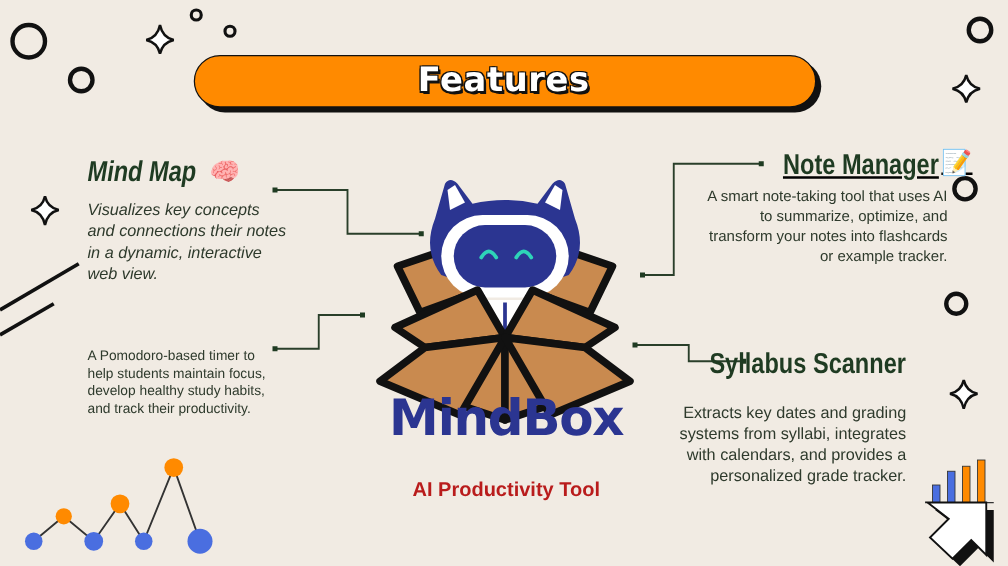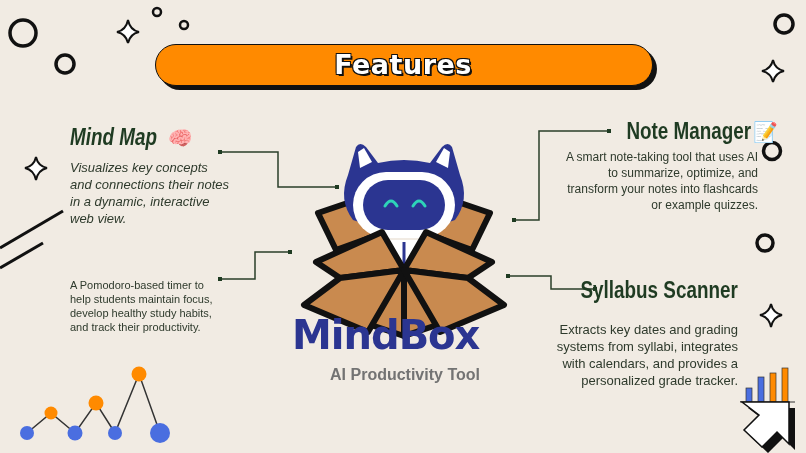--- a/index.html
+++ b/index.html
@@ -3,22 +3,22 @@
   <meta charset="utf-8">
   <style>
     html, body { margin:0; padding:0; }
     body { width:806px; height:453px; overflow:hidden; background:#f1ebe3; position:relative; font-family:"Liberation Sans", sans-serif; }
     .abs { position:absolute; }
     .banner { left:155px; top:44px; width:496px; height:40px; background:#ff8a00; border:1.5px solid #111; border-radius:22px; box-shadow:4px 4px 0 #111; }
     .banner-title { left:155px; top:44px; width:496px; height:40px; line-height:42px; text-align:center; color:#fff; font-family:"DejaVu Sans", sans-serif; font-weight:bold; font-size:27px; letter-spacing:0.5px; text-shadow:2px 2px 0 #111, -1px -1px 0 #111, 1px -1px 0 #111, -1px 1px 0 #111; }
     .feat-title { font-family:"Liberation Sans Narrow","Liberation Sans", sans-serif; font-weight:bold; color:#1f3b22; font-size:23px; transform:scaleX(0.82); white-space:nowrap; letter-spacing:0px; }
     .feat-desc { font-family:"Liberation Sans", sans-serif; color:#2e3a2c; font-size:13px; line-height:17px; }
     .emoji { font-size:20px; display:inline-block; }
-    .logo-text { left:292px; top:312px; width:226px; text-align:left; font-family:"DejaVu Sans", sans-serif; font-weight:bold; font-size:40px; color:#2b3591; letter-spacing:-1px; }
-    .logo-sub { left:292px; top:366px; width:226px; text-align:center; font-family:"Liberation Sans", sans-serif; font-weight:bold; font-size:16px; color:#737373; }
+    .logo-text { left:292px; top:312px; width:226px; text-align:center; font-family:"DejaVu Sans", sans-serif; font-weight:bold; font-size:40px; color:#2b3591; letter-spacing:-1px; }
+    .logo-sub { left:292px; top:384px; width:226px; text-align:center; font-family:"Liberation Sans", sans-serif; font-weight:bold; font-size:16px; color:#b91c1c; }
   </style>
 </head>
 <body>
 
 <svg class="abs" style="left:0;top:0" width="806" height="453">
   <g fill="none" stroke="#111" stroke-width="3.5">
     <circle cx="23" cy="33" r="13"></circle>
     <circle cx="65" cy="64" r="9"></circle>
     <circle cx="157" cy="12" r="4" stroke-width="2.5"></circle>
     <circle cx="184" cy="25" r="4" stroke-width="2.5"></circle>
@@ -109,28 +109,28 @@
     <span class="emoji" style="margin-left:-10px;">🧠</span>
   </div>
   <div class="feat-desc" style="margin-top:8px;width:160px;">Visualizes key concepts and connections their notes in a dynamic, interactive web view.</div>
 </div>
 
 <div class="abs" style="left:70px;top:268px;width:170px;">
   <div class="feat-desc" style="margin-top:10px;width:152px;font-size:11px;line-height:14px;">A Pomodoro-based timer to help students maintain focus, develop healthy study habits, and track their productivity.</div>
 </div>
 
 <div class="abs" style="left:560px;top:118px;width:218px;">
-  <div style="display:flex;align-items:center;justify-content:flex-end;">
+  <div style="display:flex;justify-content:flex-end;text-decoration:underline;">
     <span class="feat-title" style="transform-origin:right center;">Note Manager</span>
     <span class="emoji" style="margin-left:2px;">📝</span>
   </div>
-  <div class="feat-desc" style="margin-top:4px;width:198px;text-align:right;font-size:12px;line-height:16px;">A smart note-taking tool that uses AI to summarize, optimize, and transform your notes into flashcards or example quizzes.</div>
+  <div class="feat-desc" style="margin-top:4px;width:198px;text-align:right;font-size:12px;line-height:16px;">A smart note-taking tool that uses AI to summarize, optimize, and transform your notes into flashcards or example tracker.</div>
 </div>
 
-<div class="abs" style="left:540px;top:277px;width:198px;">
+<div class="abs" style="left:527px;top:277px;width:198px;">
   <div style="text-align:right;">
     <span class="feat-title" style="display:inline-block;transform-origin:right center;">Syllabus Scanner</span>
   </div>
   <div class="feat-desc" style="margin-top:17px;width:198px;text-align:right;">Extracts key dates and grading systems from syllabi, integrates with calendars, and provides a personalized grade tracker.</div>
 </div>
 
 <div class="abs logo-text">MindBox</div>
 <div class="abs logo-sub">AI Productivity Tool</div>
 
 </body></html>

